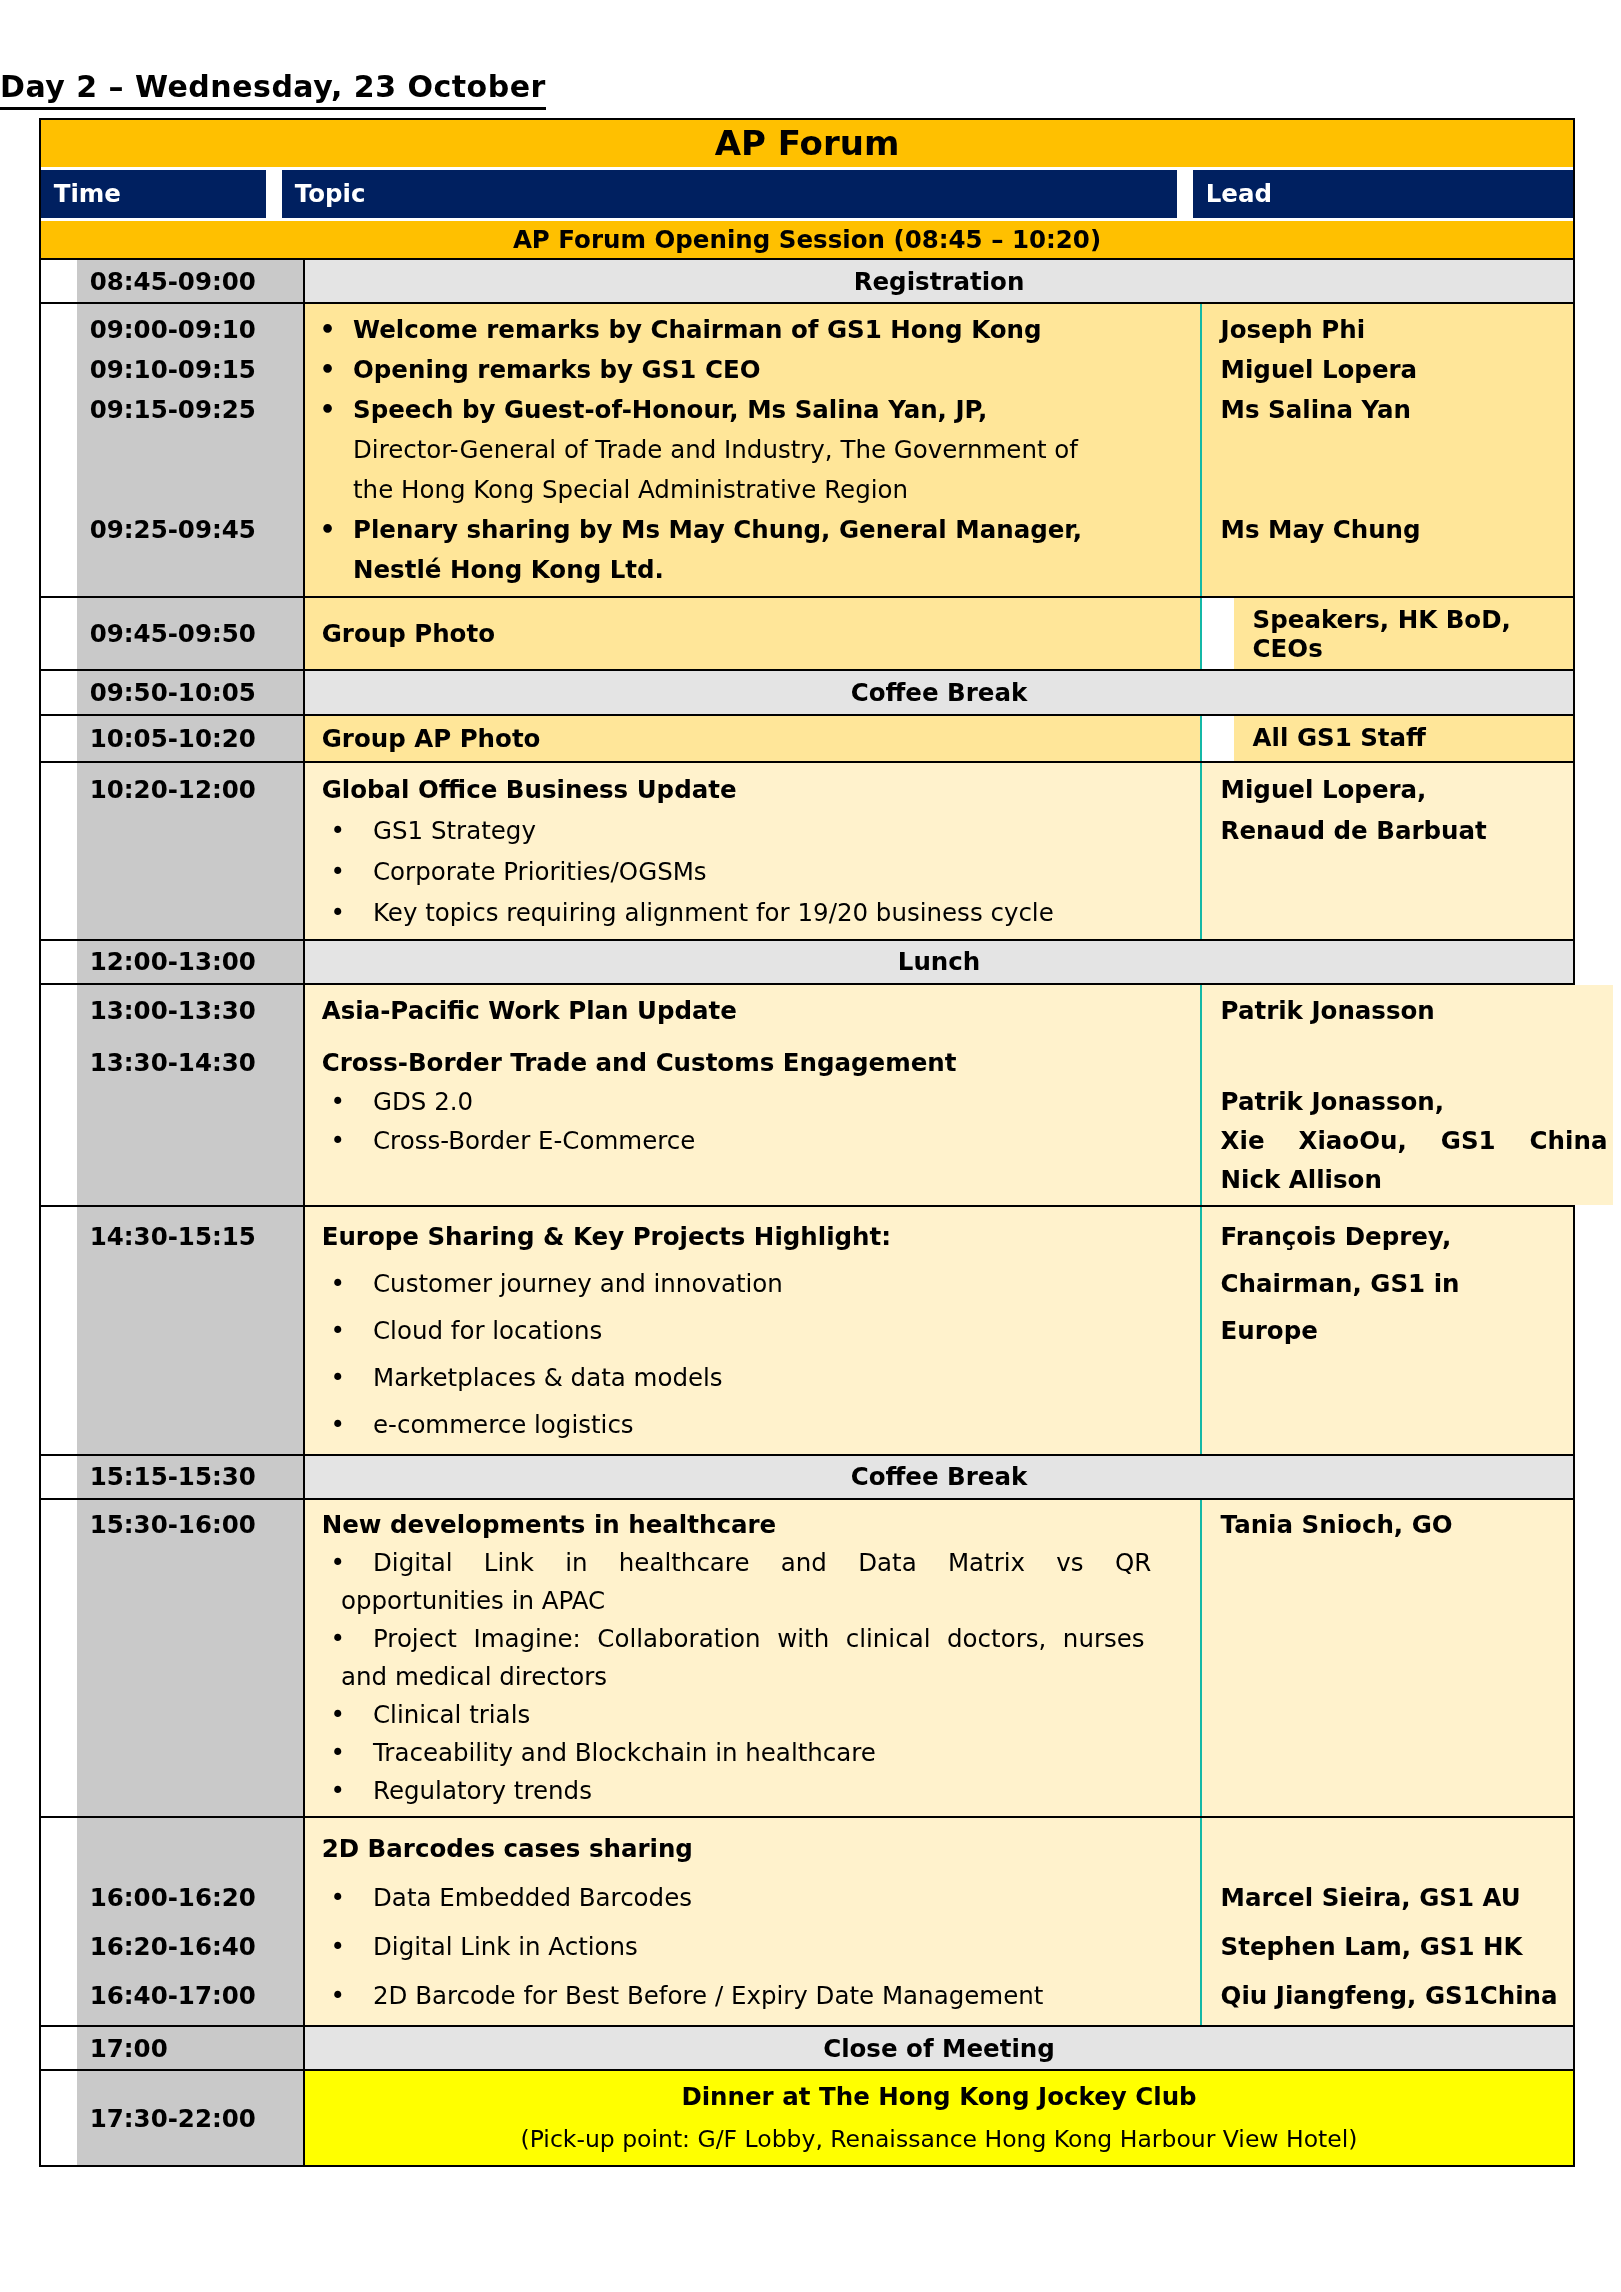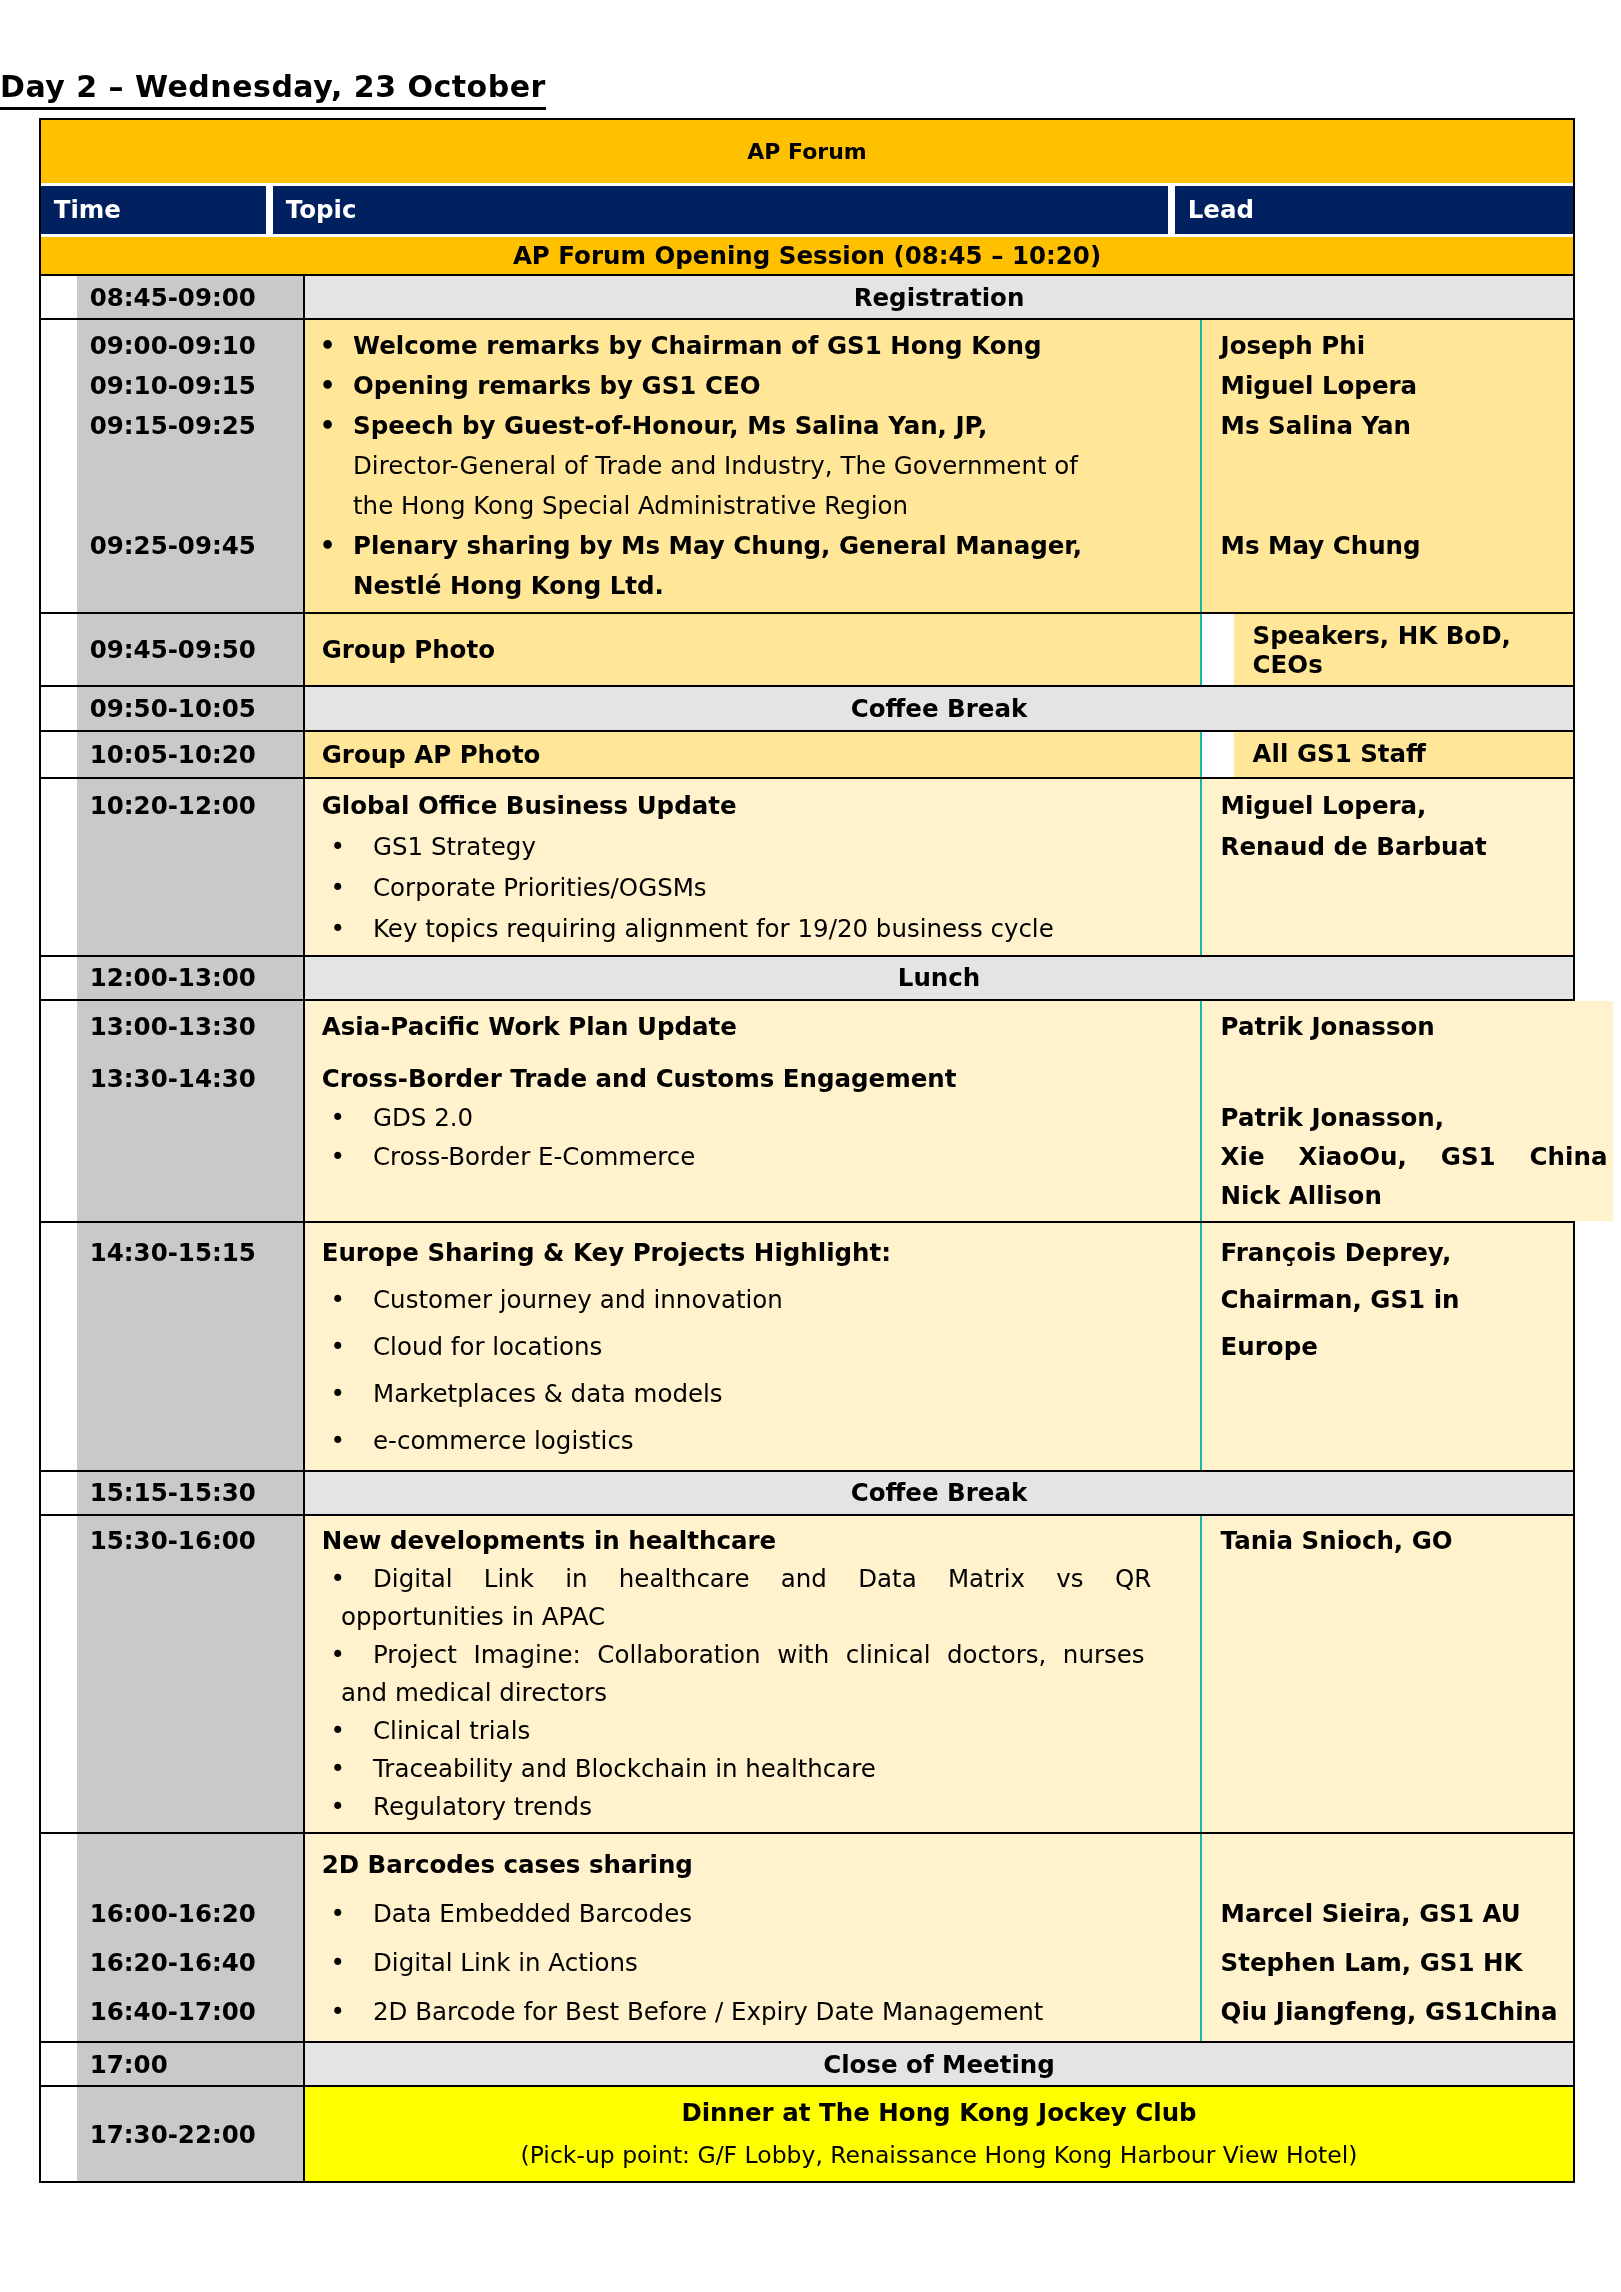--- a/index.html
+++ b/index.html
@@ -21,24 +21,24 @@
   }
   .row{display:flex;border-top:2.9px solid #000;box-sizing:border-box;}
   .row.nb{border-top:none;}
   .row.thin{border-top:2px solid #000;}
   .cell{box-sizing:border-box;}
   
   .band-gold{
     background:#FFC000;justify-content:center;align-items:center;
     font-weight:bold;display:flex;
   }
-  .band-gold.forum{height:63px;font-size:22px;text-align:center;}
+  .band-gold.forum{height:47px;font-size:34px;text-align:center;}
   .band-gold.session{height:37px;font-size:24.5px;}
   
-  .hrow{display:flex;gap:7px;padding:2.9px 0;background:#fff;border-top:none;}
+  .hrow{display:flex;gap:16px;padding:2.9px 0;background:#fff;border-top:none;}
   .hc{
     background:#002060;color:#fff;font-weight:bold;font-size:24.5px;
     padding:9.8px 0 9.8px 12.7px;box-sizing:border-box;
   }
   .hc.w-time{width:225px;}
   .hc.w-topic{width:895px;}
   .hc.w-lead{flex:1;}
   
   .ct{
     width:228px;flex:none;background:#C9C9C9;border-right:2px solid #000;

